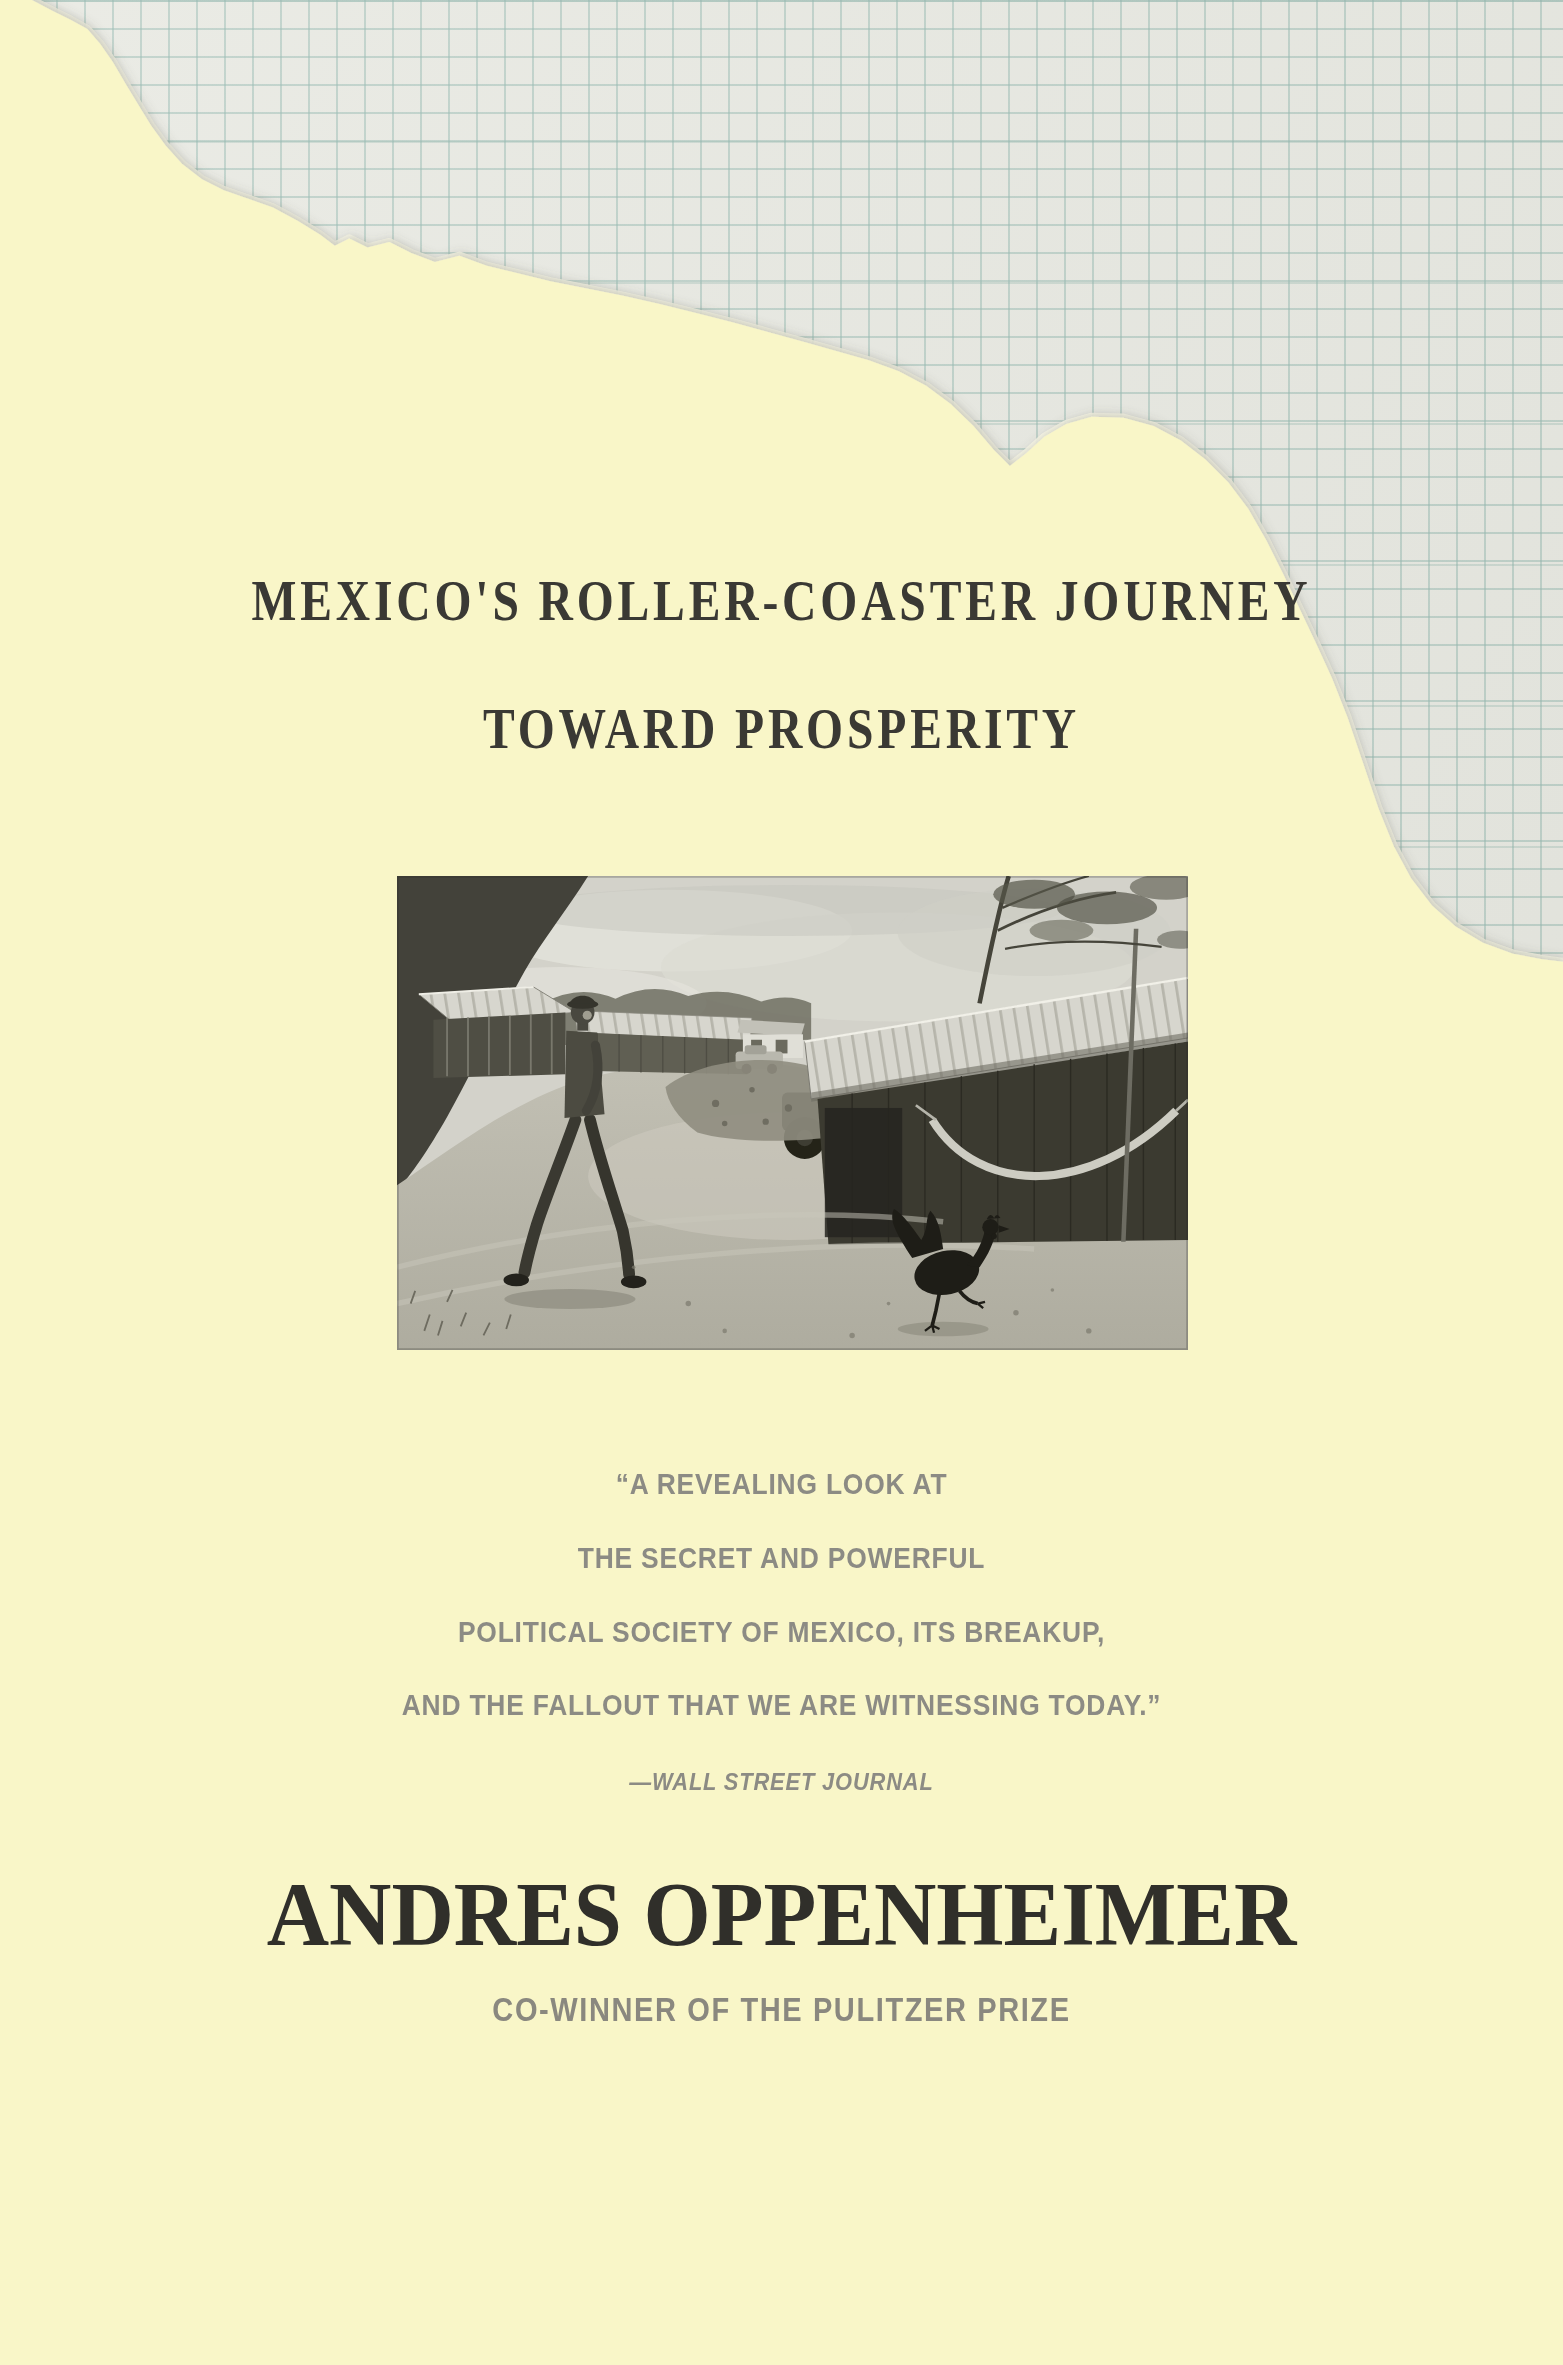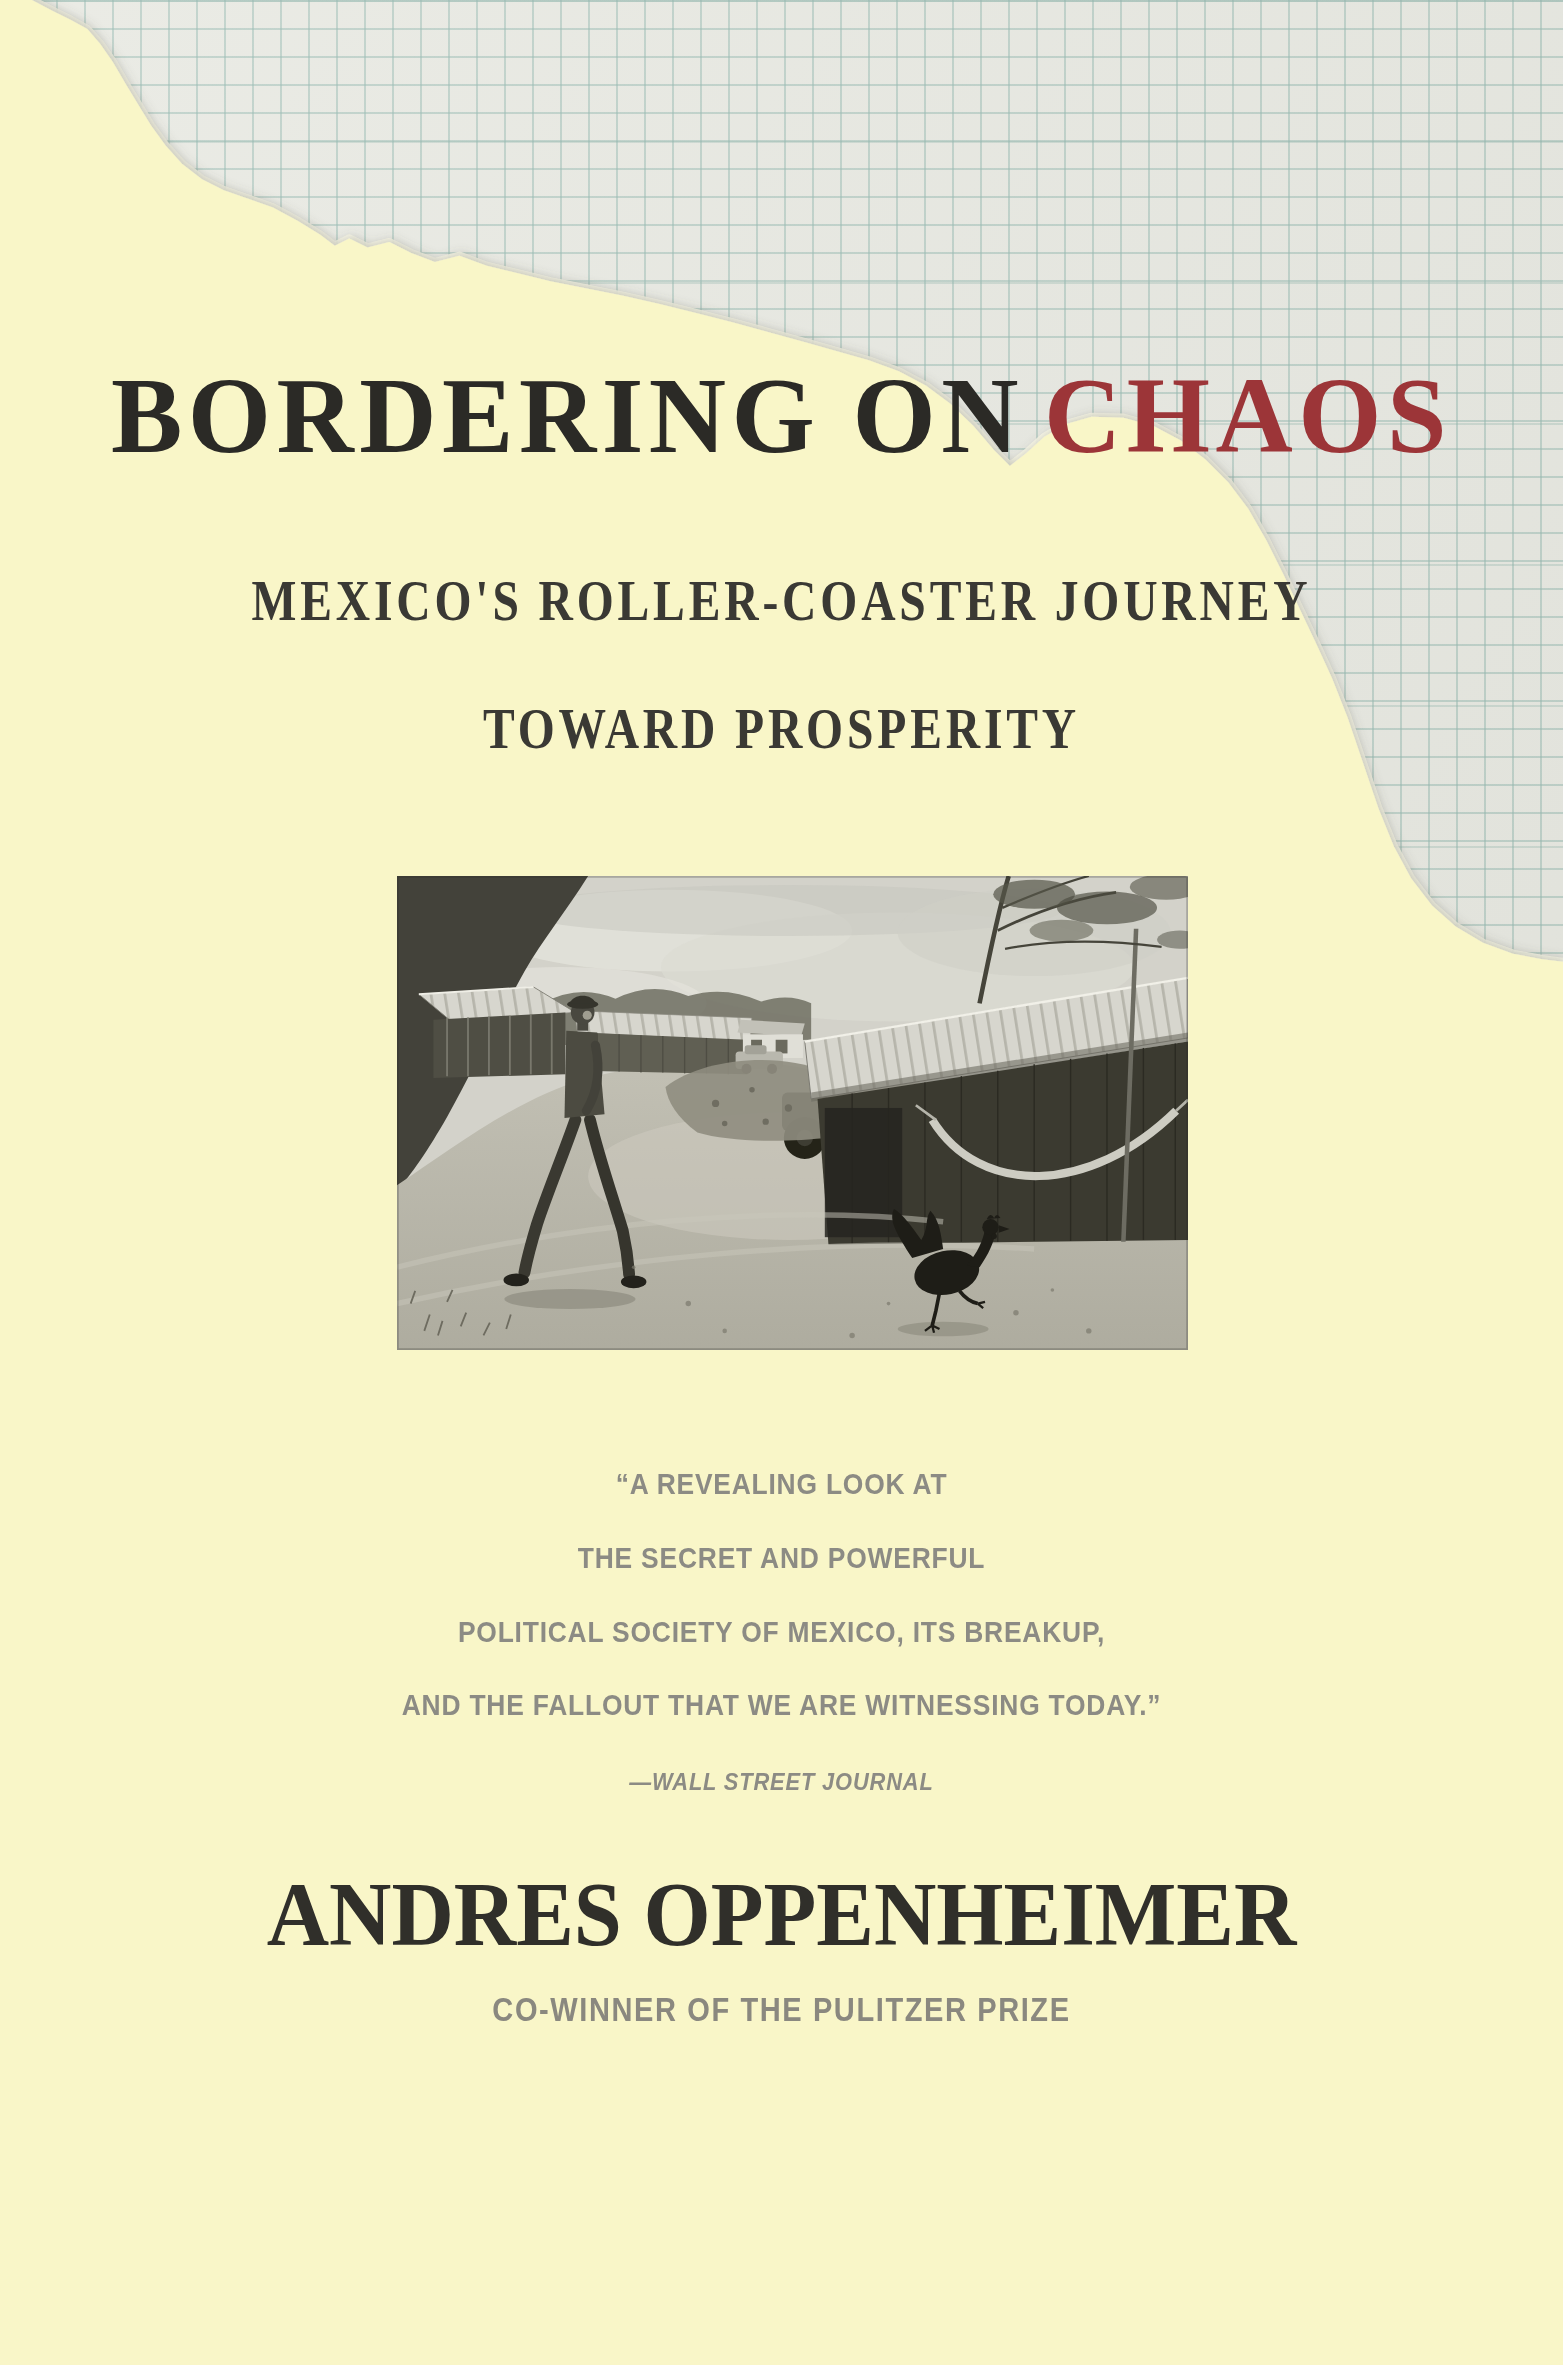--- a/index.html
+++ b/index.html
@@ -72,23 +72,20 @@
   <svg class="torn" viewBox="0 0 1718 2600" preserveAspectRatio="none">
     <defs>
       <filter id="tearShadow" x="-5%" y="-5%" width="110%" height="110%">
         <feDropShadow dx="3" dy="-3" stdDeviation="5" flood-color="#5a5a50" flood-opacity="0.30"></feDropShadow>
       </filter>
     </defs>
     <path class="fringe" d="M35,0 L58,12 L78,22 L96,32 L110,48 L124,68 L138,92 L152,115 L166,138 L182,160 L200,180 L222,197 L246,209 L272,218 L300,228 L328,243 L352,258 L368,270 L384,262 L404,272 L428,266 L452,278 L478,288 L505,281 L535,292 L568,300 L605,309 L645,317 L685,325 L725,334 L765,344 L805,354 L845,365 L885,376 L920,386 L955,396 L988,408 L1018,424 L1045,444 L1070,468 L1092,494 L1110,512 L1128,498 L1148,480 L1172,466 L1200,458 L1235,459 L1268,468 L1298,484 L1325,505 L1350,530 L1372,559 L1392,594 L1411,632 L1429,670 L1447,708 L1464,745 L1481,788 L1498,838 L1515,888 L1532,930 L1551,965 L1574,995 L1600,1018 L1630,1036 L1663,1048 L1695,1054 L1718,1057"></path>
     <path class="cream" filter="url(#tearShadow)" d="M35,0 L58,12 L78,22 L96,32 L110,48 L124,68 L138,92 L152,115 L166,138 L182,160 L200,180 L222,197 L246,209 L272,218 L300,228 L328,243 L352,258 L368,270 L384,262 L404,272 L428,266 L452,278 L478,288 L505,281 L535,292 L568,300 L605,309 L645,317 L685,325 L725,334 L765,344 L805,354 L845,365 L885,376 L920,386 L955,396 L988,408 L1018,424 L1045,444 L1070,468 L1092,494 L1110,512 L1128,498 L1148,480 L1172,466 L1200,458 L1235,459 L1268,468 L1298,484 L1325,505 L1350,530 L1372,559 L1392,594 L1411,632 L1429,670 L1447,708 L1464,745 L1481,788 L1498,838 L1515,888 L1532,930 L1551,965 L1574,995 L1600,1018 L1630,1036 L1663,1048 L1695,1054 L1718,1057 L1718,2600 L0,2600 L0,0 Z"></path>
   </svg>
 
-  <div class="txt title">
-    <span class="t-main">BORDERING ON</span><span class="t-accent">CHAOS</span>
-  </div>
 
   <div class="txt subtitle s1">MEXICO'S ROLLER-COASTER JOURNEY</div>
   <div class="txt subtitle s2">TOWARD PROSPERITY</div>
 
   <svg class="photo" viewBox="0 0 869 521" preserveAspectRatio="none">
     <defs>
       <linearGradient id="gGrad" x1="0" y1="0" x2="0" y2="1">
         <stop offset="0" stop-color="#c2c0b4"></stop>
         <stop offset="1" stop-color="#aeac9f"></stop>
       </linearGradient>

